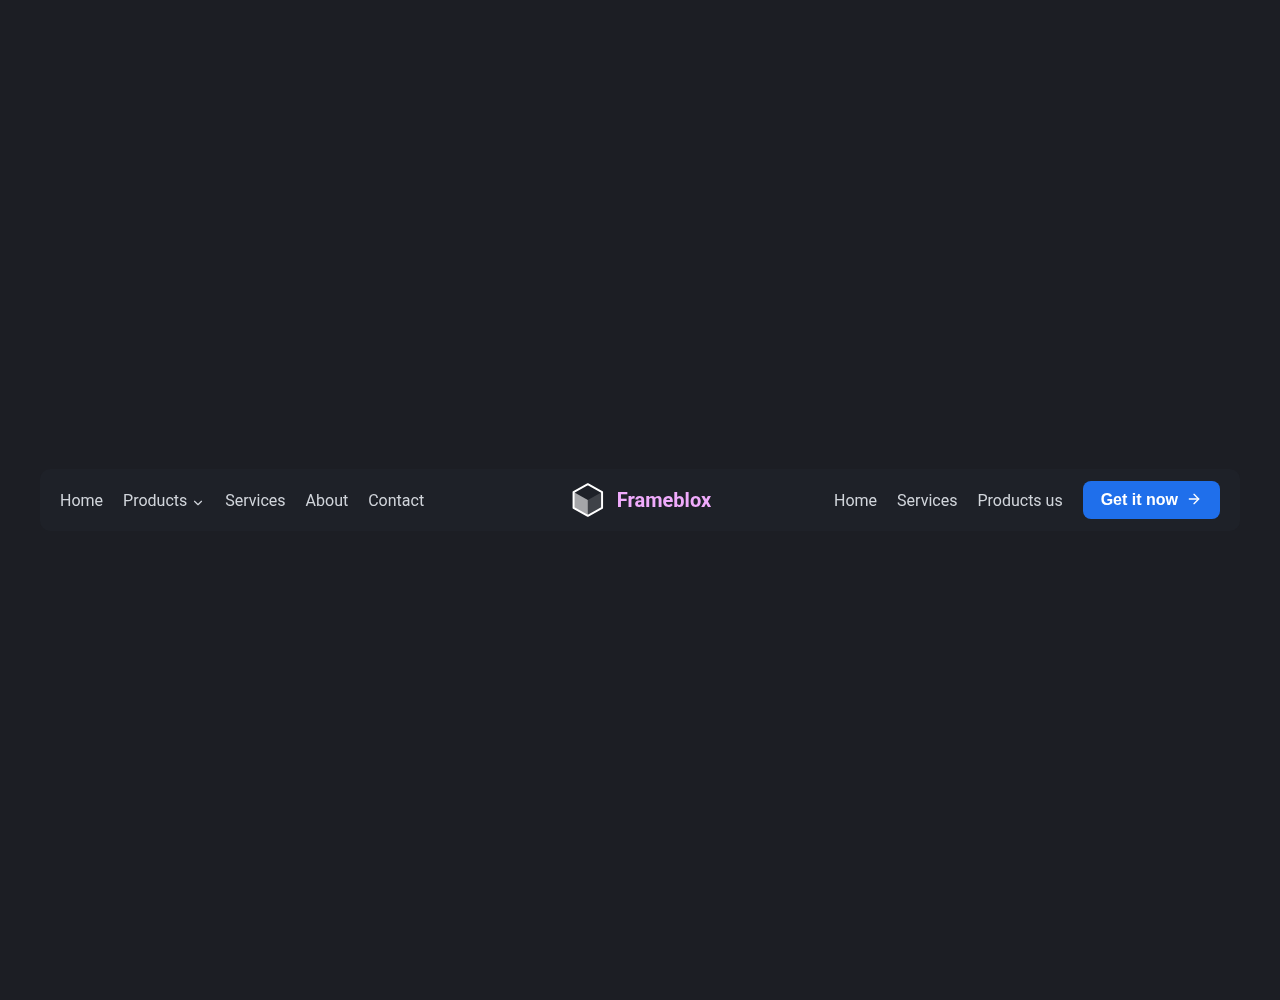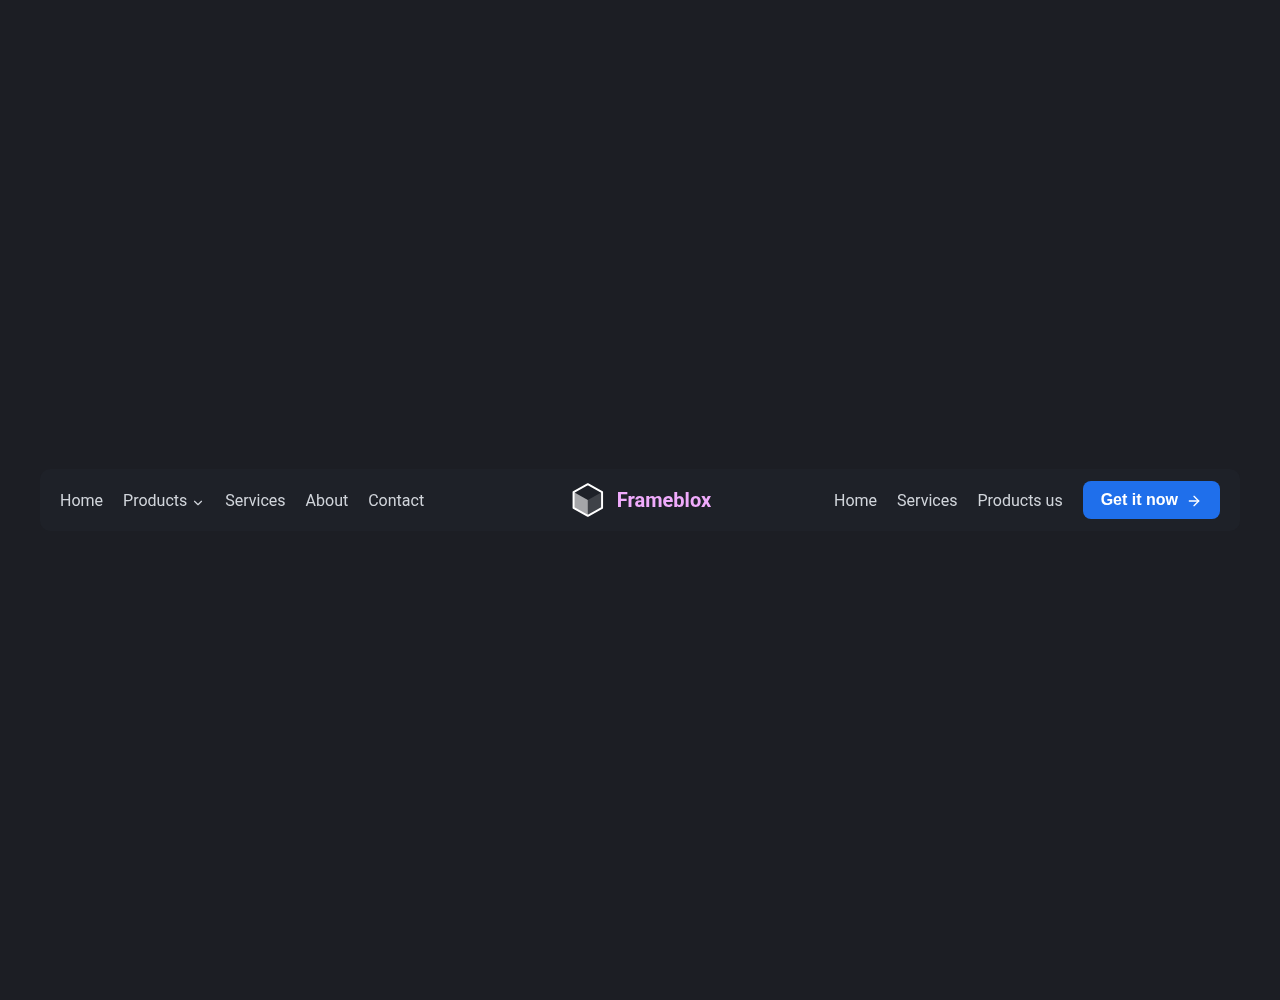--- a/index.html
+++ b/index.html
@@ -64,21 +64,21 @@
       display: block;
     }
     .cta-button {
       background: #1f6feb;
       color: #fff;
       font-size: 16px;
       font-weight: 600;
       padding: 10px 18px;
       border-radius: 8px;
       display: flex;
-      align-items: flex-end;
+      align-items: flex-start;
       gap: 8px;
       cursor: pointer;
       border: none;
     }
     .arrow-icon svg {
       display: block;
     }
     .navbar-wrapper {
       position: relative;
       width: 1200px;

